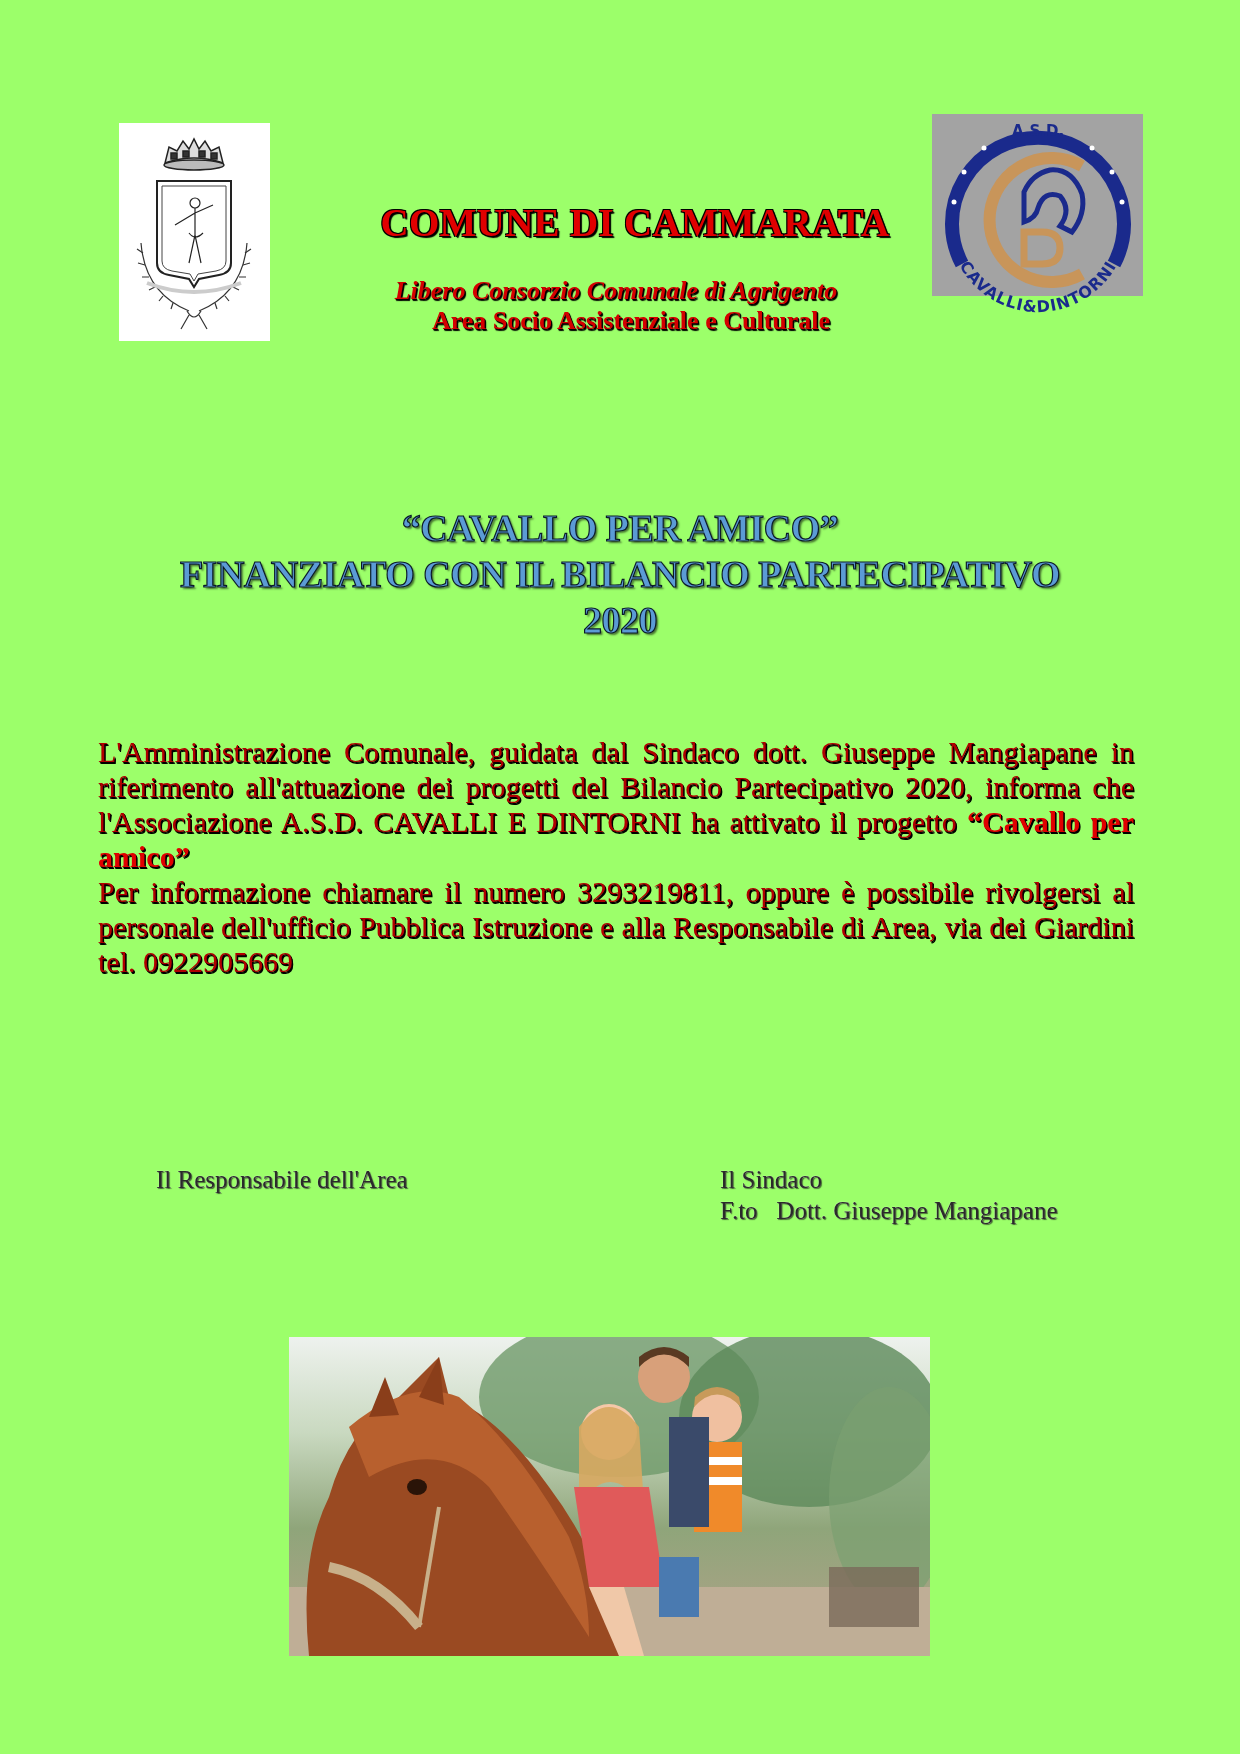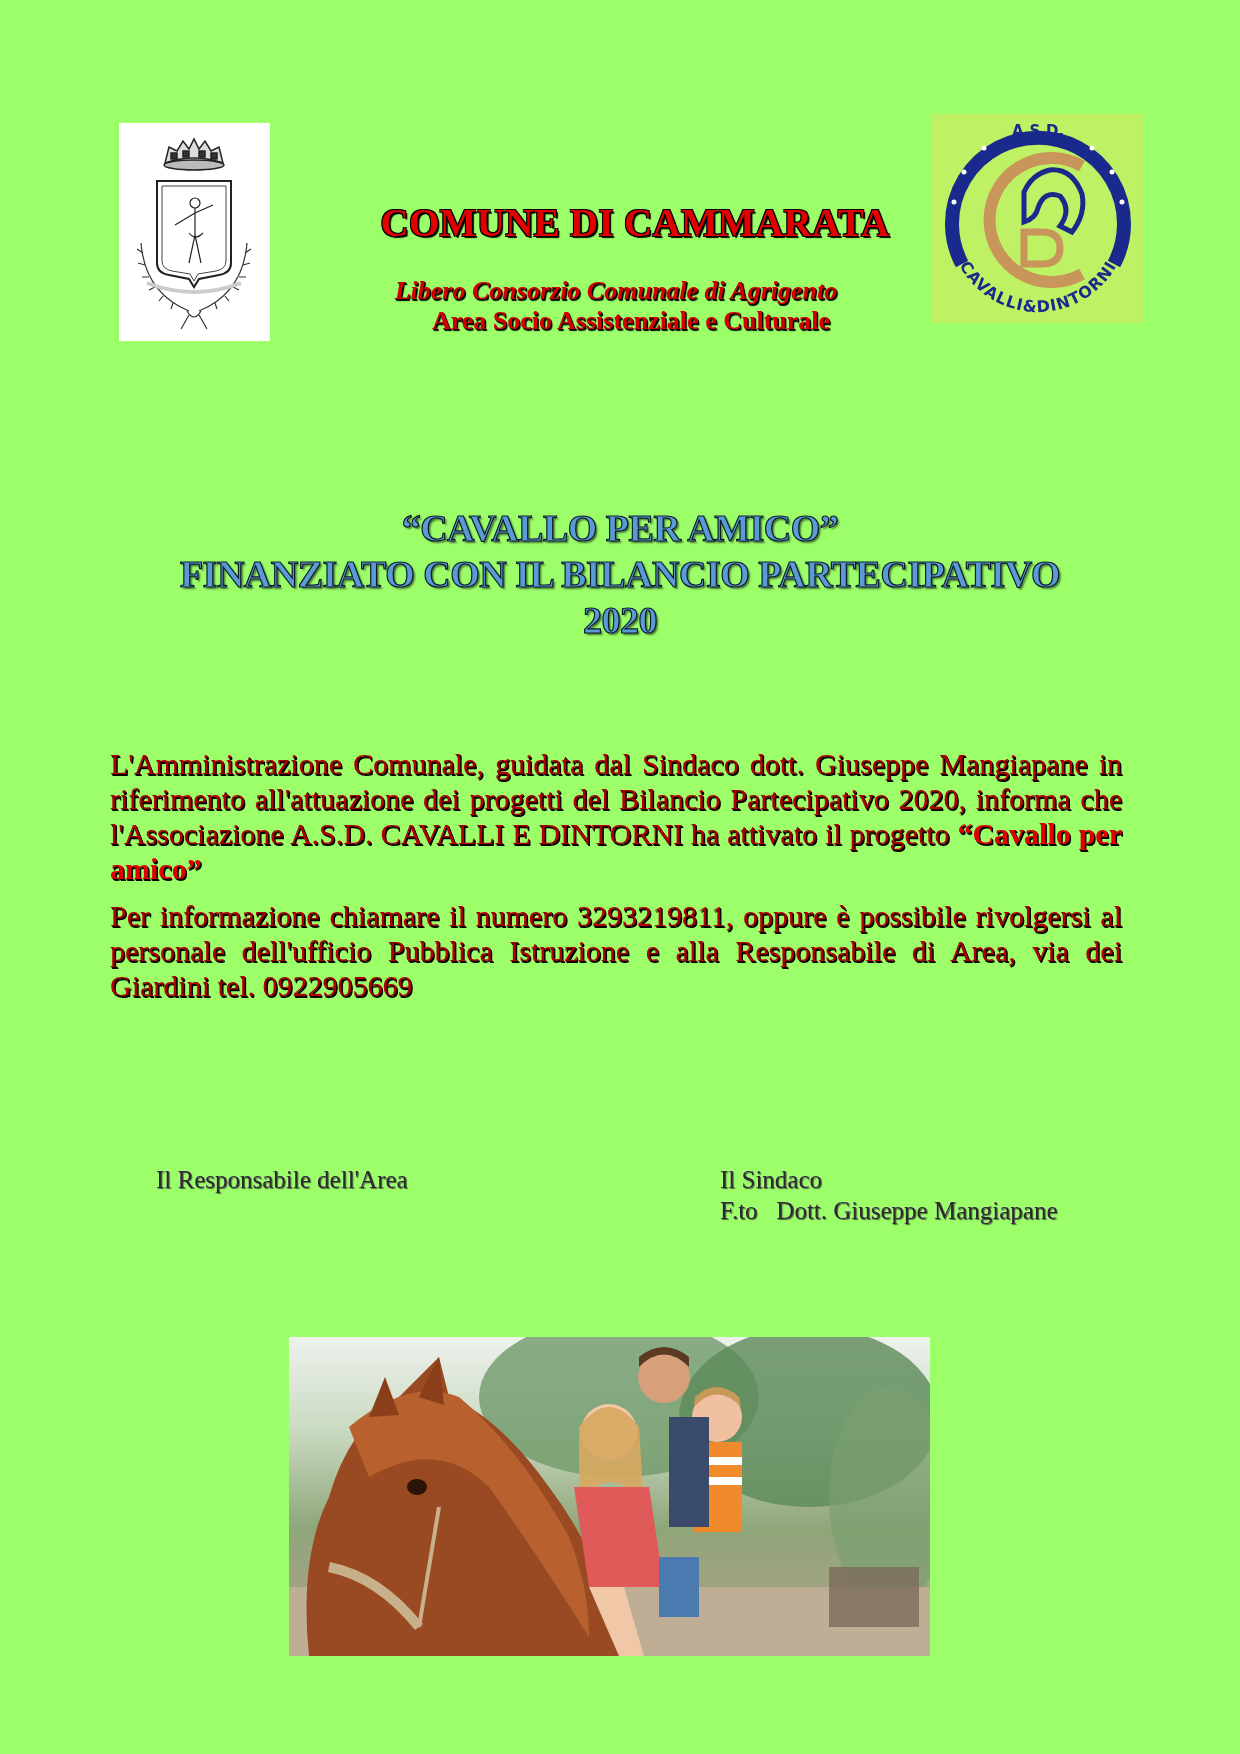--- a/index.html
+++ b/index.html
@@ -10,22 +10,22 @@
     font-family: "Liberation Serif", "DejaVu Serif", serif;
   }
   .abs { position: absolute; }
 
   
   .logo-left {
     left: 119px; top: 123px; width: 151px; height: 218px;
     background: #ffffff;
   }
   .logo-right {
-    left: 932px; top: 114px; width: 211px; height: 209px;
-    background: #bef264;
+    left: 932px; top: 114px; width: 211px; height: 182px;
+    background: #a3a3a3;
   }
 
   
   .header-title {
     left: 15px; width: 1240px; top: 200px;
     text-align: center;
     font-size: 39px; font-weight: bold;
     color: #e00000;
     text-shadow: 1px 1px 0 #000, -1px -1px 0 #000, 1px -1px 0 #000, -1px 1px 0 #000, 2px 2px 1px #000;
     letter-spacing: 0.3px;
@@ -59,21 +59,21 @@
   }
 
   
   .body-text {
     left: 98px; width: 1036px; top: 734px;
     font-size: 30px; line-height: 35px;
     color: #b00000;
     text-align: justify;
     text-shadow: 1px 1px 0 #000, 1.5px 1.5px 0.5px #000;
   }
-  .body-text p { margin: 12px; }
+  .body-text p { margin: 0; }
   .highlight { color: #e00000; font-weight: bold; }
 
   
   .sig {
     top: 1164px;
     font-size: 25px; line-height: 31px;
     color: #2a2a2a;
     text-shadow: 1px 1px 1px rgba(0,0,0,0.6), 0 0 1px #fff;
   }
   .sig-left { left: 100px; width: 460px; }

